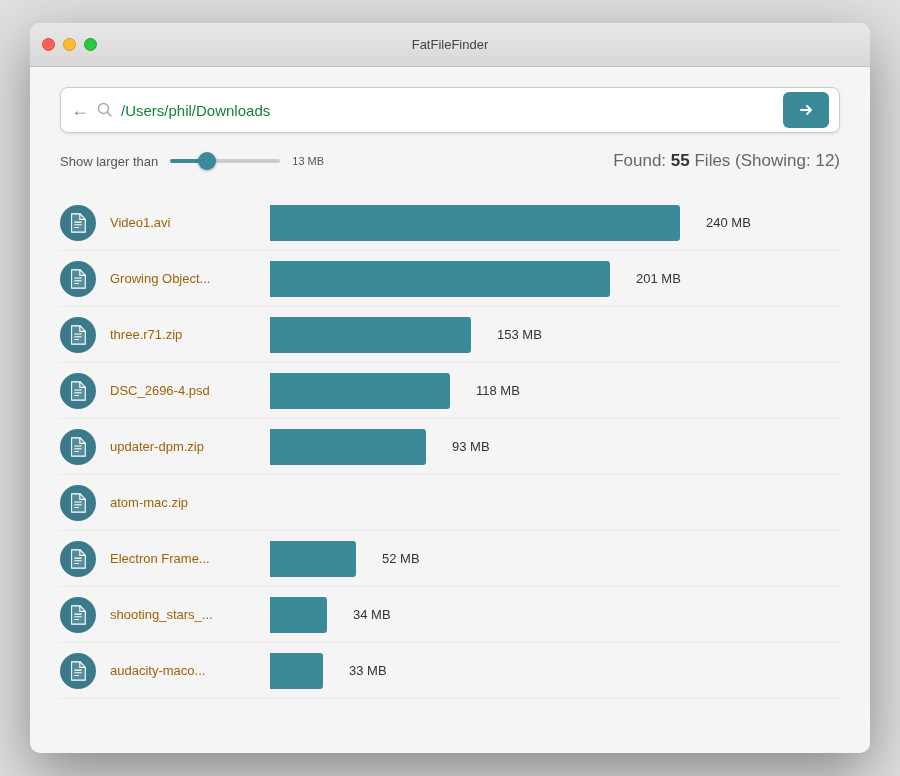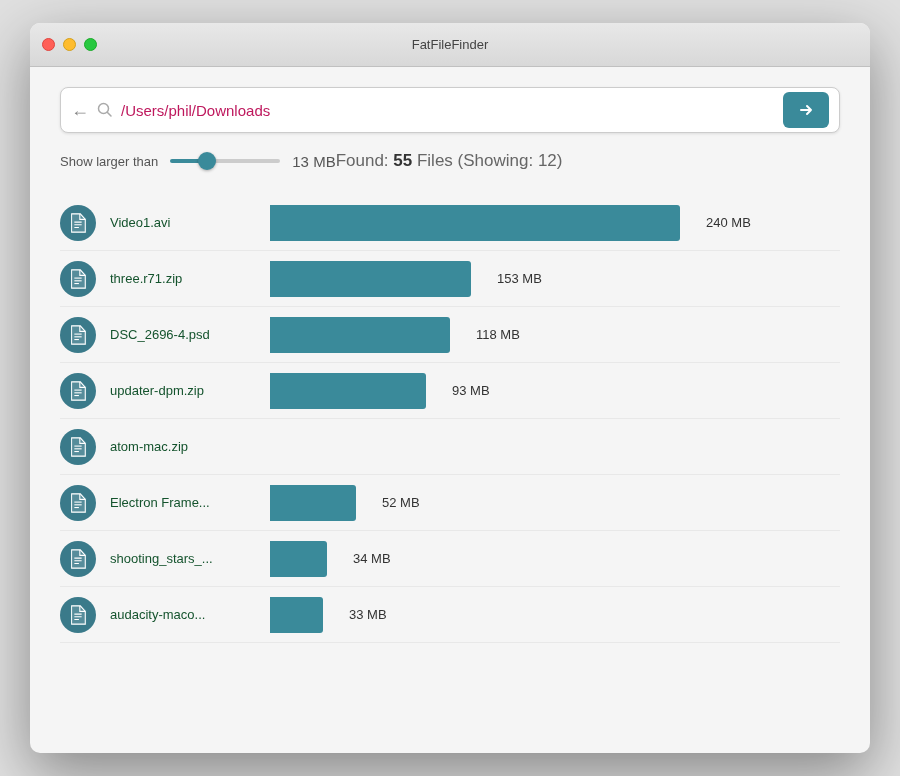--- a/index.html
+++ b/index.html
@@ -95,21 +95,21 @@
       padding-right: 8px;
       display: flex;
       align-items: center;
     }
 
     .path-input {
       flex: 1;
       border: none;
       outline: none;
       font-size: 15px;
-      color: #be185d;
+      color: #15803d;
       background: transparent;
     }
 
     .go-btn {
       background: #3a8a9a;
       border: none;
       border-radius: 6px;
       width: 46px;
       height: 36px;
       cursor: pointer;
@@ -118,21 +118,21 @@
       justify-content: center;
       color: white;
       font-size: 18px;
       margin-left: 8px;
       flex-shrink: 0;
     }
 
     .filter-bar {
       display: flex;
       align-items: center;
-      justify-content: flex-start;
+      justify-content: space-between;
       margin-bottom: 24px;
     }
 
     .filter-left {
       display: flex;
       align-items: center;
       gap: 12px;
     }
 
     .filter-label {
@@ -155,21 +155,21 @@
       -webkit-appearance: none;
       width: 18px;
       height: 18px;
       border-radius: 50%;
       background: #3a8a9a;
       cursor: pointer;
       box-shadow: 0 1px 3px rgba(0,0,0,0.3);
     }
 
     .size-label {
-      font-size: 15px;
+      font-size: 11px;
       color: #555;
       min-width: 40px;
     }
 
     .found-label {
       font-size: 17px;
       color: #666;
     }
 
     .found-label strong {
@@ -205,21 +205,21 @@
 
     .file-icon svg {
       width: 18px;
       height: 20px;
       fill: white;
     }
 
     .file-name {
       width: 160px;
       font-size: 13px;
-      color: #14532d;
+      color: #a16207;
       flex-shrink: 0;
     }
 
     .bar-container {
       flex: 1;
       display: flex;
       align-items: center;
       gap: 26px;
     }
 
@@ -302,20 +302,37 @@
       <div class="file-icon">
         <svg viewBox="0 0 18 22" xmlns="http://www.w3.org/2000/svg">
     <path d="M3 0h9l6 6v16H3V0z" fill="rgba(255,255,255,0.15)"></path>
     <path d="M2 1h9.5L17 7v14H2V1z" fill="none" stroke="white" stroke-width="1.2"></path>
     <path d="M11 1v6h6" fill="none" stroke="white" stroke-width="1.2"></path>
     <line x1="5" y1="10" x2="13" y2="10" stroke="white" stroke-width="1.2"></line>
     <line x1="5" y1="13" x2="13" y2="13" stroke="white" stroke-width="1.2"></line>
     <line x1="5" y1="16" x2="10" y2="16" stroke="white" stroke-width="1.2"></line>
   </svg>
       </div>
+      <span class="file-name">Growing Object...</span>
+      <div class="bar-container">
+        <div class="bar" style="width:340px"></div>
+        <span class="bar-size">201 MB</span>
+      </div>
+    </div>
+        <div class="file-row">
+      <div class="file-icon">
+        <svg viewBox="0 0 18 22" xmlns="http://www.w3.org/2000/svg">
+    <path d="M3 0h9l6 6v16H3V0z" fill="rgba(255,255,255,0.15)"></path>
+    <path d="M2 1h9.5L17 7v14H2V1z" fill="none" stroke="white" stroke-width="1.2"></path>
+    <path d="M11 1v6h6" fill="none" stroke="white" stroke-width="1.2"></path>
+    <line x1="5" y1="10" x2="13" y2="10" stroke="white" stroke-width="1.2"></line>
+    <line x1="5" y1="13" x2="13" y2="13" stroke="white" stroke-width="1.2"></line>
+    <line x1="5" y1="16" x2="10" y2="16" stroke="white" stroke-width="1.2"></line>
+  </svg>
+      </div>
       <span class="file-name">three.r71.zip</span>
       <div class="bar-container">
         <div class="bar" style="width:201px"></div>
         <span class="bar-size">153 MB</span>
       </div>
     </div>
         <div class="file-row">
       <div class="file-icon">
         <svg viewBox="0 0 18 22" xmlns="http://www.w3.org/2000/svg">
     <path d="M3 0h9l6 6v16H3V0z" fill="rgba(255,255,255,0.15)"></path>

